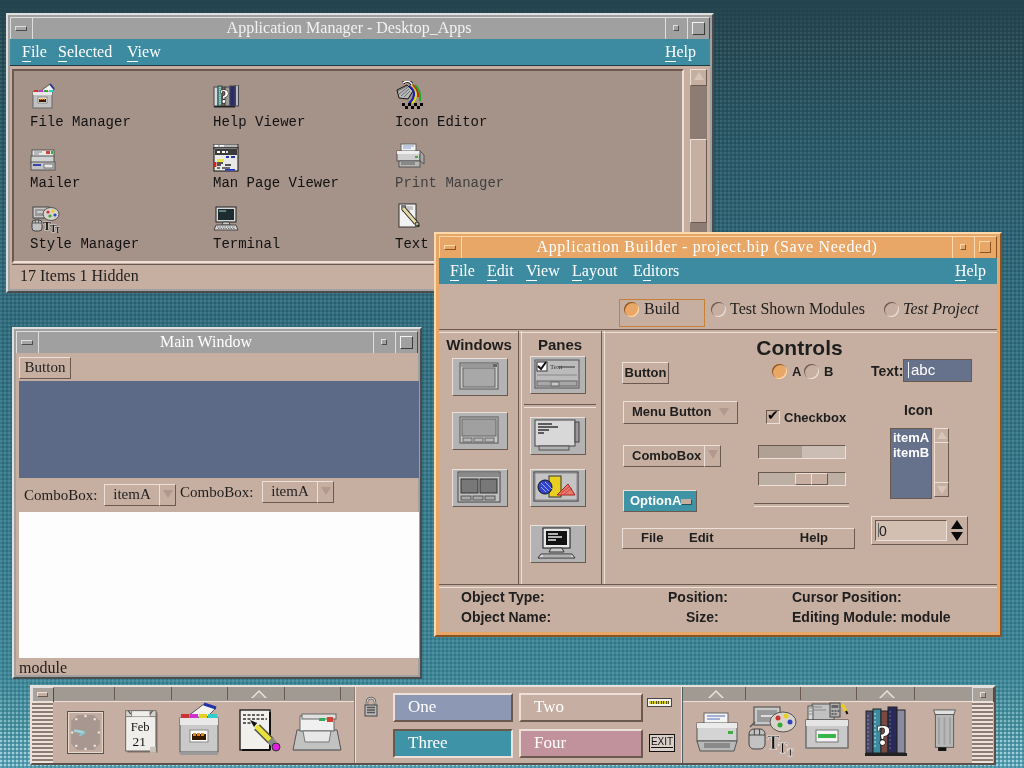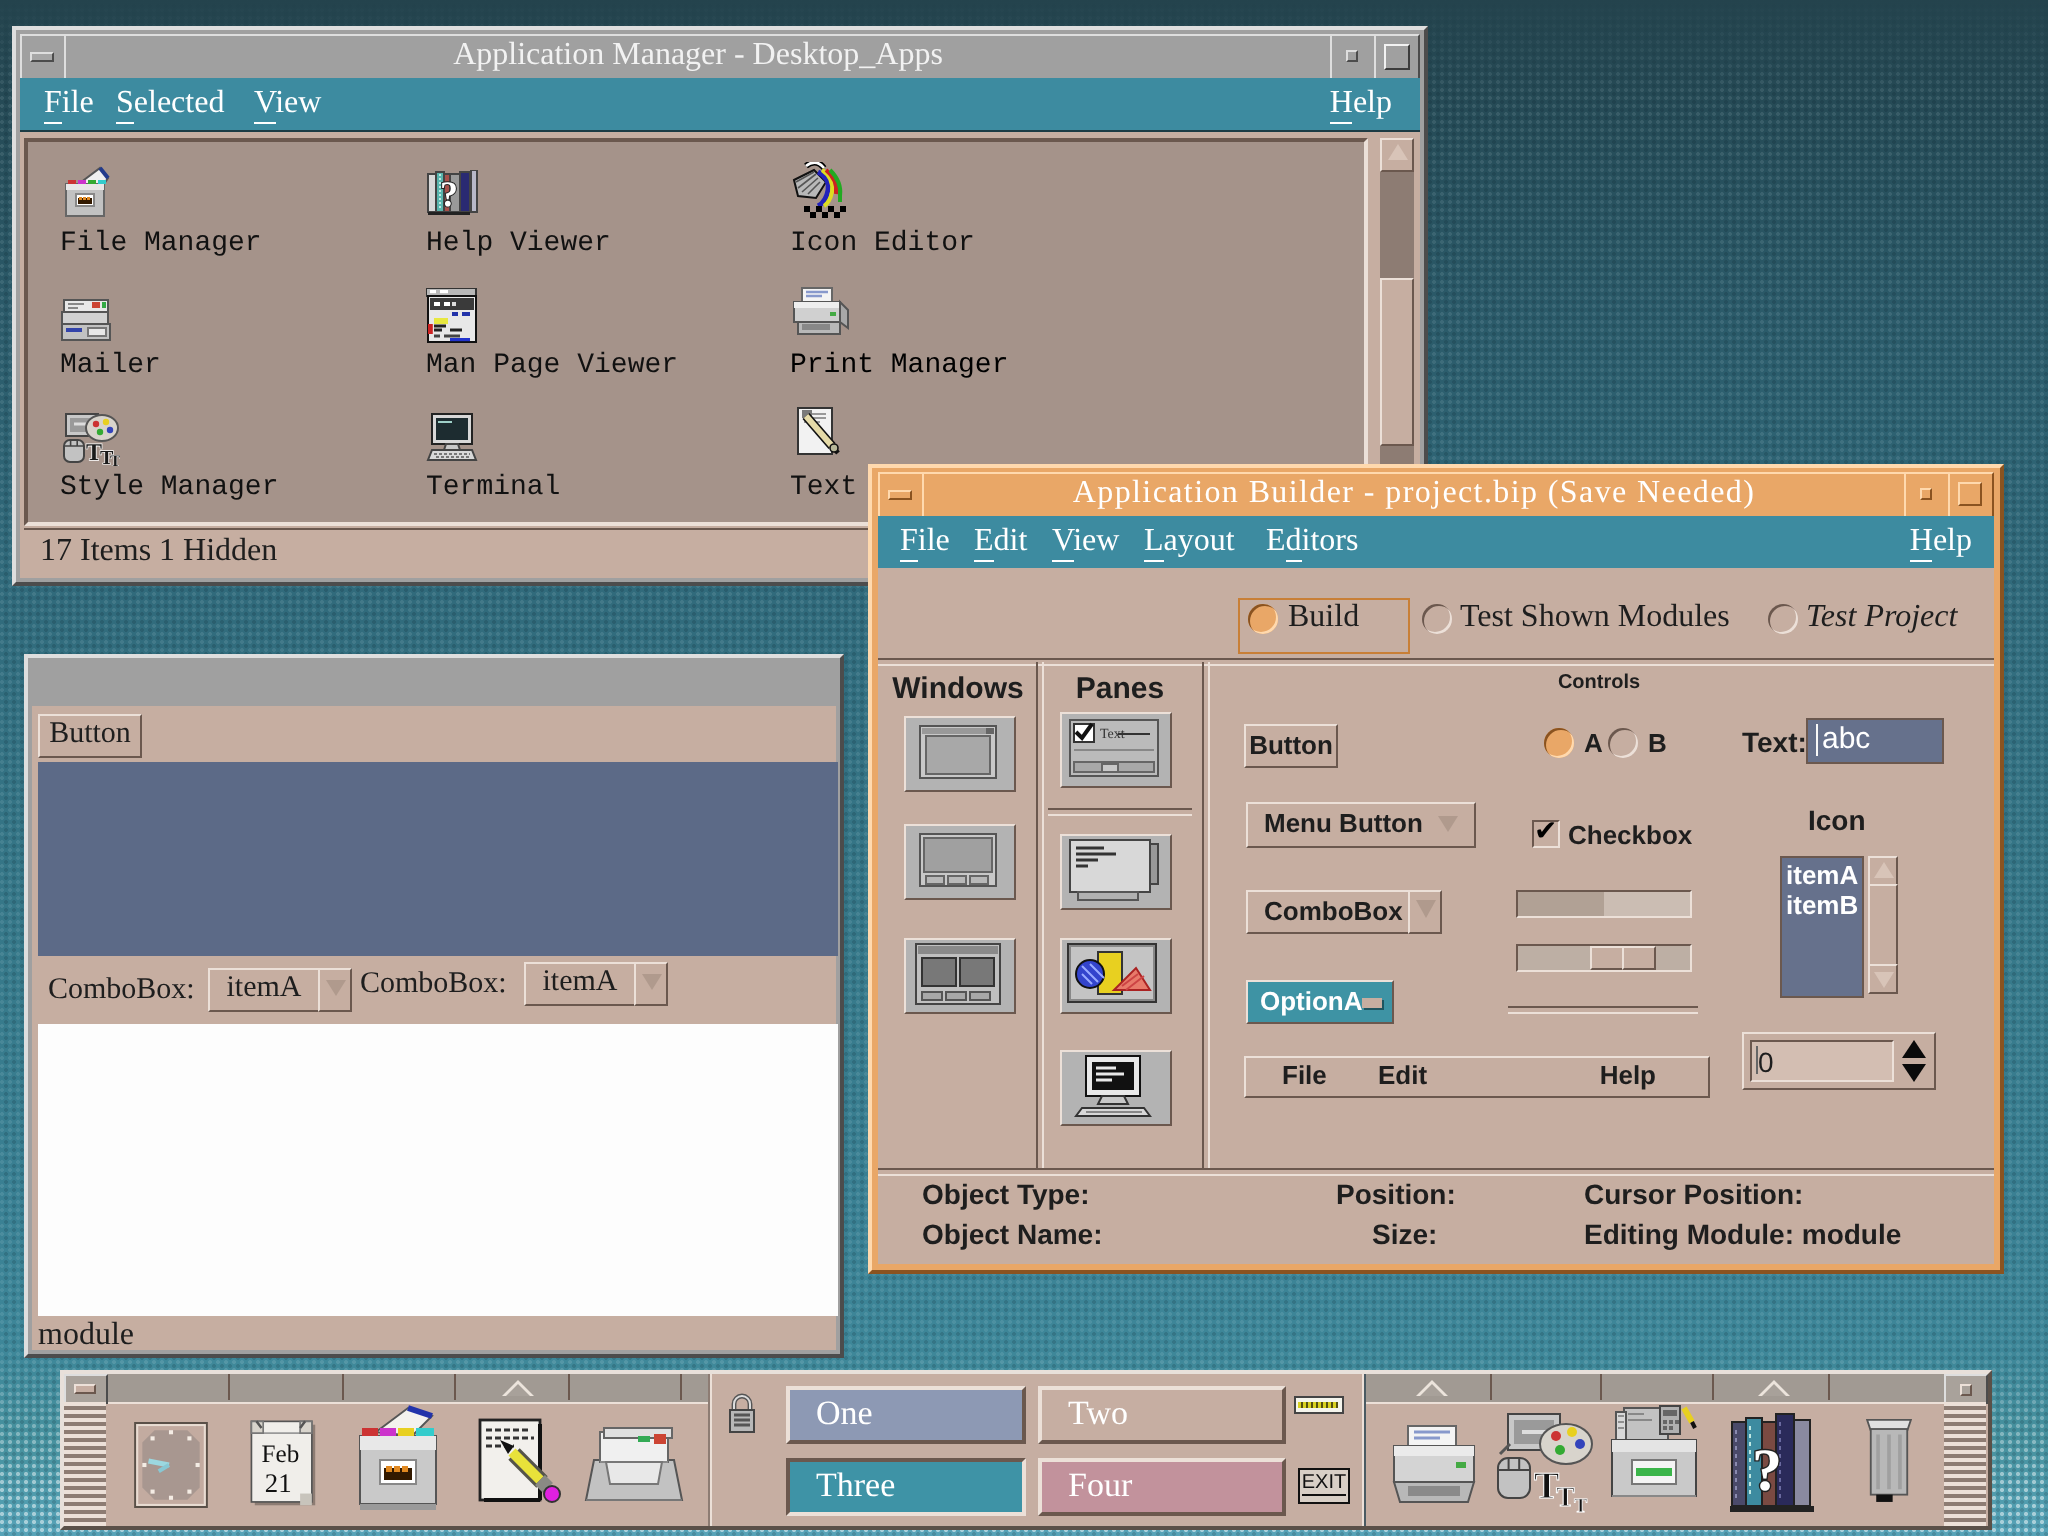--- a/index.html
+++ b/index.html
@@ -60,21 +60,21 @@
   </div>
 
   <div class="abs tface" style="left:0;top:49px;right:0;bottom:0;">
 
     <div class="abs tsk" style="left:2px;top:3px;right:26px;bottom:26px;border-width:2px;background:#a5938a;" id="iconarea">
       <div class="abs mono" style="left:16px;top:43px;font-size:14px;color:#111;font-weight:normal;">File Manager</div>
       <div class="abs mono" style="left:199px;top:43px;font-size:14px;color:#111;font-weight:normal;">Help Viewer</div>
       <div class="abs mono" style="left:381px;top:43px;font-size:14px;color:#111;font-weight:normal;">Icon Editor</div>
       <div class="abs mono" style="left:16px;top:104px;font-size:14px;color:#111;font-weight:normal;">Mailer</div>
       <div class="abs mono" style="left:199px;top:104px;font-size:14px;color:#111;font-weight:normal;">Man Page Viewer</div>
-      <div class="abs mono" style="left:381px;top:104px;font-size:14px;color:#000000;font-weight:normal;">Print Manager</div>
+      <div class="abs mono" style="left:381px;top:104px;font-size:14px;color:#404040;font-weight:normal;">Print Manager</div>
       <div class="abs mono" style="left:16px;top:165px;font-size:14px;color:#111;font-weight:normal;">Style Manager</div>
       <div class="abs mono" style="left:199px;top:165px;font-size:14px;color:#111;font-weight:normal;">Terminal</div>
       <div class="abs mono" style="left:381px;top:165px;font-size:14px;color:#111;font-weight:normal;">Text Editor</div>
       <svg class="abs" style="left:16px;top:12px;" width="30" height="28" viewBox="0 0 30 28">
         <polygon points="8,10 20,1 24,6 20,12" fill="#f0f0f0" stroke="#555"></polygon>
         <path d="M20,1 L24,6" stroke="#223a8c" stroke-width="2"></path>
         <rect x="3" y="9" width="19" height="16" fill="#c2c2c2" stroke="#666"></rect>
         <rect x="3" y="9" width="19" height="3" fill="#e8e8e8"></rect>
         <rect x="4" y="7" width="4" height="2" fill="#cc3333"></rect>
             <rect x="9" y="7" width="4" height="2" fill="#cc33cc"></rect>
@@ -195,20 +195,33 @@
 
     <div class="abs" style="left:2px;bottom:2px;right:2px;height:22px;border-top:1px solid #6b584e;
       font-size:16px;color:#1e1e1e;padding-left:8px;line-height:22px;">17 Items 1 Hidden</div>
   </div>
  </div>
 </div>
 
 <div class="abs gface grz" style="left:12px;top:327px;width:406px;height:348px;border-width:2px;">
  <div class="abs" style="left:2px;top:2px;right:2px;bottom:2px;">
 
+  <div class="abs" style="left:0;top:0;right:0;height:21px;">
+    <div class="abs gface grz" style="left:0;top:0;width:21px;height:21px;border-width:1px;">
+      <div class="abs grz" style="left:4px;top:8px;width:10px;height:3px;border-width:1px;background:#a6a6a6;"></div>
+    </div>
+    <div class="abs gface grz" style="left:22px;top:0;right:44px;height:21px;border-width:1px;color:#fff;
+      font-size:16px;text-align:center;line-height:20px;">Main Window</div>
+    <div class="abs gface grz" style="right:22px;top:0;width:21px;height:21px;border-width:1px;">
+      <div class="abs grz" style="left:7px;top:7px;width:4px;height:4px;border-width:1px;"></div>
+    </div>
+    <div class="abs gface grz" style="right:0;top:0;width:21px;height:21px;border-width:1px;">
+      <div class="abs" style="left:4px;top:4px;width:11px;height:11px;border:1px solid;border-color:#f2f2f2 #3c3c3c #3c3c3c #f2f2f2;"></div>
+    </div>
+  </div>
 
   <div class="abs tface" style="left:0;top:22px;right:0;bottom:0;">
     <div class="abs tface trz" style="left:3px;top:4px;width:50px;height:20px;border-width:1px;
       font-size:15px;color:#1e1e1e;text-align:center;line-height:19px;">Button</div>
     <div class="abs" style="left:3px;top:28px;width:400px;height:97px;background:#5c6a87;"></div>
 
     <div class="abs" style="left:0;top:125px;width:403px;height:34px;font-size:15px;color:#1e1e1e;">
       <span class="abs" style="left:8px;top:9px;">ComboBox:</span>
       <span class="abs tface trz" style="left:88px;top:6px;width:54px;height:20px;border-width:1px;text-align:center;line-height:19px;">itemA</span>
       <span class="abs tface trz" style="left:143px;top:6px;width:15px;height:20px;border-width:1px;">
@@ -261,21 +274,21 @@
     <span class="abs" style="left:291px;top:16px;">Test Shown Modules</span>
     <div class="abs" style="left:445px;top:18px;width:15px;height:15px;border-radius:50%;background:#c6aea1;box-shadow:inset 1px 1px 0 #6b584e, inset -1px -1px 0 #ece0d8;"></div>
     <span class="abs" style="left:464px;top:16px;font-style:italic;">Test Project</span>
 
     <div class="abs" style="left:0;top:45px;right:0;height:2px;border-top:1px solid #6b584e;border-bottom:1px solid #ece0d8;"></div>
 
     <div class="abs" style="left:79px;top:47px;width:2px;height:253px;border-left:1px solid #6b584e;border-right:1px solid #ece0d8;"></div>
     <div class="abs" style="left:162px;top:47px;width:2px;height:253px;border-left:1px solid #6b584e;border-right:1px solid #ece0d8;"></div>
     <div class="abs sans" style="left:0px;top:52px;width:80px;text-align:center;font-size:15px;">Windows</div>
     <div class="abs sans" style="left:81px;top:52px;width:80px;text-align:center;font-size:15px;">Panes</div>
-    <div class="abs sans" style="left:163px;top:52px;width:395px;text-align:center;font-size:10px;">Controls</div>
+    <div class="abs sans" style="left:163px;top:52px;width:395px;text-align:center;font-size:21px;">Controls</div>
 
     <div class="abs trz" style="left:13px;top:74px;width:54px;height:36px;border-width:1px;background:#b3b3b3;">
       <svg width="52" height="34" viewBox="0 0 52 34">
             <rect x="7" y="4" width="38" height="26" fill="#c8c8c8" stroke="#555"></rect>
             <rect x="8" y="5" width="36" height="3" fill="#999"></rect>
             <rect x="40" y="5" width="4" height="3" fill="#666"></rect>
             <rect x="10" y="9" width="32" height="19" fill="#a8a8a8" stroke="#666"></rect>
           </svg></div>
     <div class="abs trz" style="left:13px;top:128px;width:54px;height:36px;border-width:1px;background:#b3b3b3;">
       <svg width="52" height="34" viewBox="0 0 52 34">

